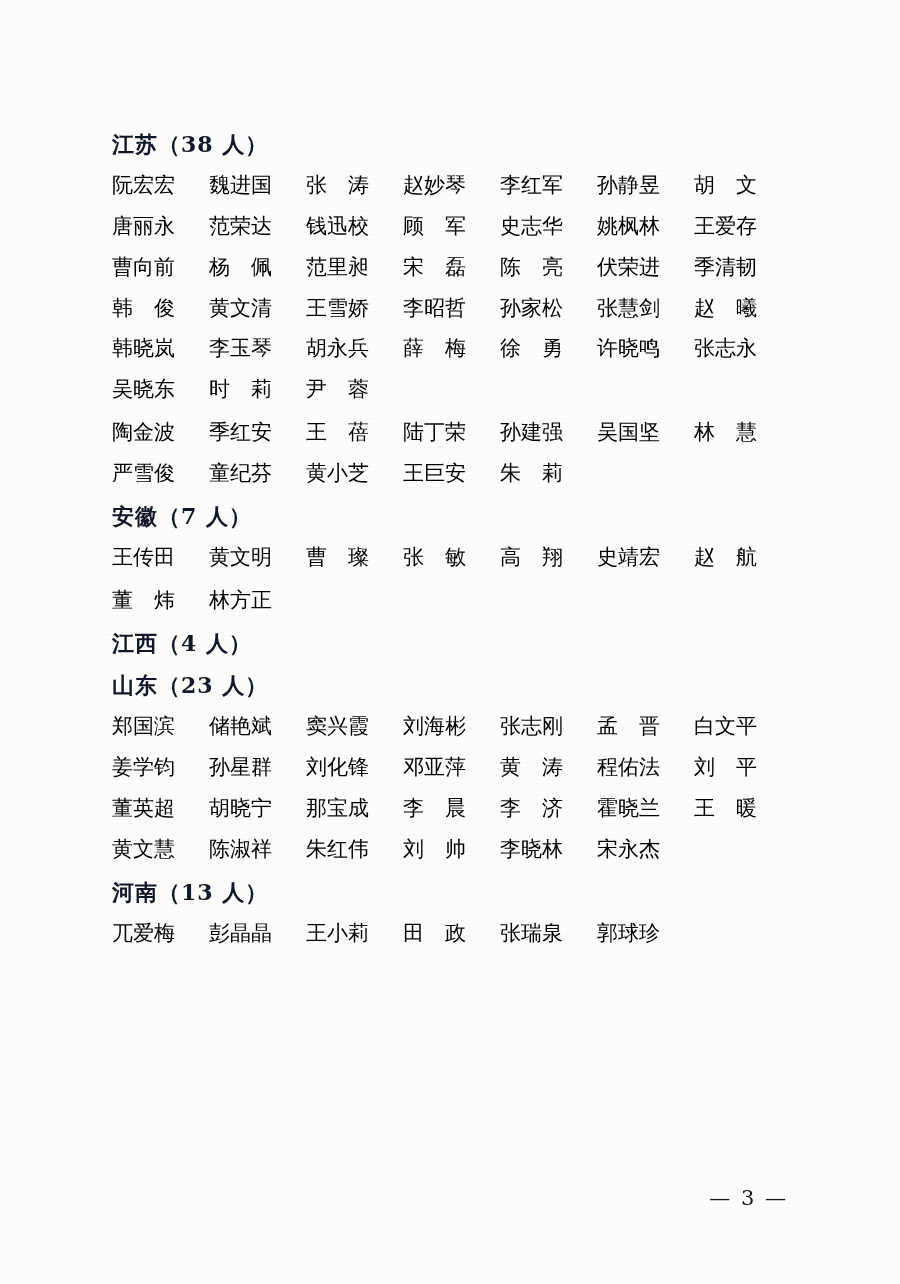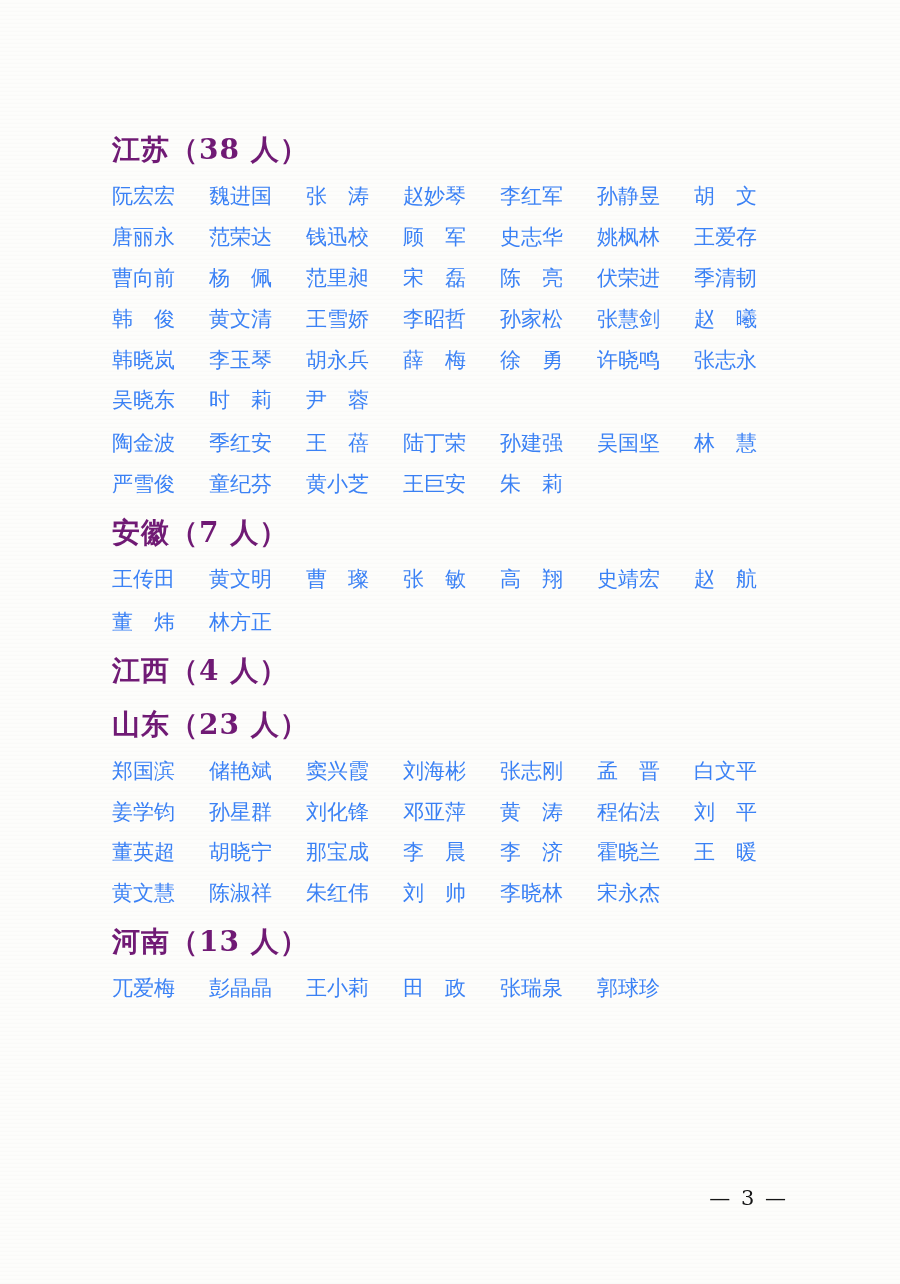--- a/index.html
+++ b/index.html
@@ -25,32 +25,32 @@
   .content {
     position: absolute;
     left: 112px;
     top: 124px;
     width: 680px;
   }
   .section {
     margin-bottom: 2px;
   }
   .section-title {
-    font-size: 28px;
+    font-size: 22px;
     font-weight: bold;
     letter-spacing: 1px;
     line-height: 1.85;
-    color: #701a75;
+    color: #0f172a;
     white-space: nowrap;
   }
   .name-row {
     display: flex;
     font-size: 21px;
     line-height: 1.95;
-    color: #3b82f6;
+    color: #000000;
     white-space: nowrap;
     text-align: right;
   }
   .name-cell {
     width: 97px;
     flex: 0 0 97px;
     display: flex;
     justify-content: space-between;
     box-sizing: border-box;
     padding-right: 12px;

